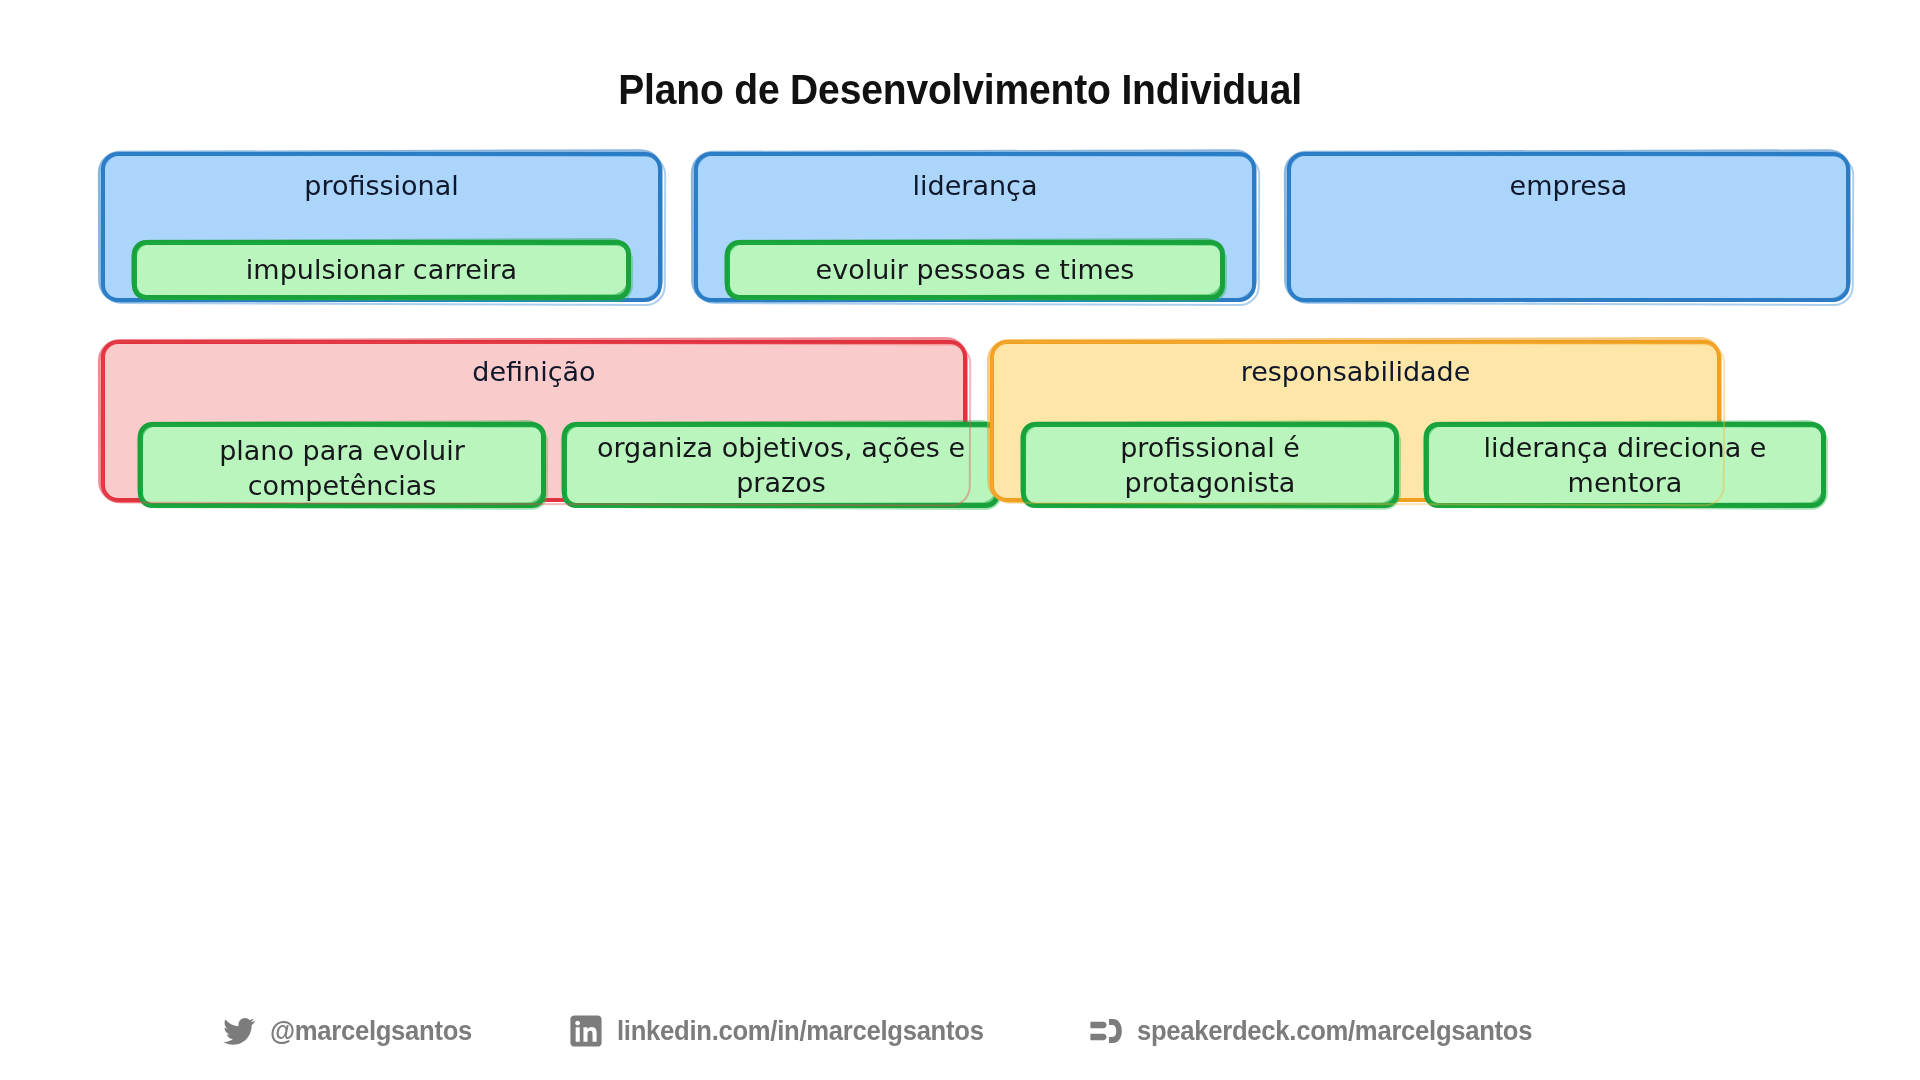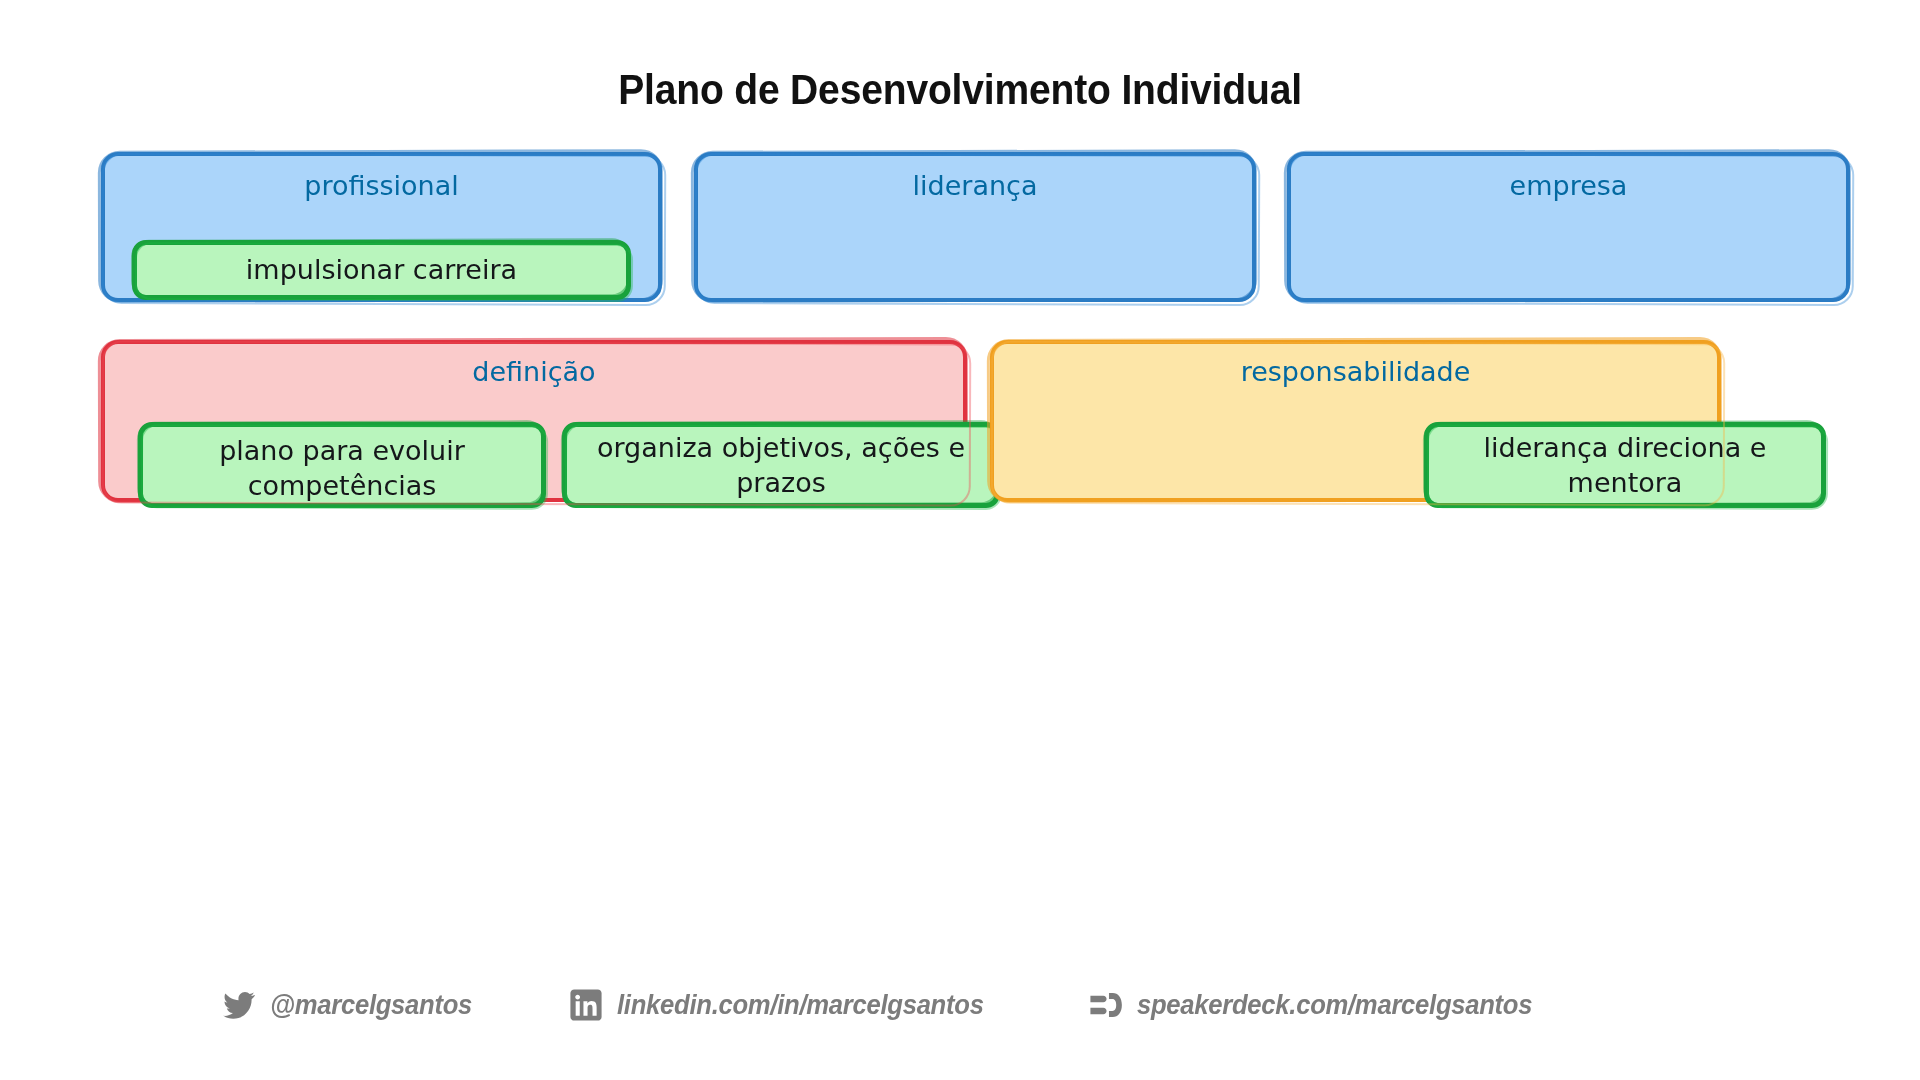--- a/index.html
+++ b/index.html
@@ -74,21 +74,21 @@
   #card-empresa      { left: 1287px; width: 563px; }
 
   .cat-label {
     position: absolute;
     top: 14px;
     left: 0;
     width: 100%;
     text-align: center;
     font-family: "DejaVu Sans", sans-serif;
     font-size: 27px;
-    color: #0369a1;
+    color: #0f172a;
   }
 
   
   .pill {
     position: absolute;
     background: #b9f5bd;
     border: 5px solid #19a23c;
     border-radius: 14px;
     display: flex;
     align-items: center;
@@ -188,23 +188,22 @@
   #card-responsabilidade .pill-b { left: 430px; width: 402px; }
 
   
   .footer {
     position: absolute;
     top: 988px;
     left: 0;
     width: 1920px;
     height: 60px;
     display: flex;
-    align-items: flex-start;
+    align-items: flex-end;
     padding-left: 222px;
-    font-style: italic;
   }
   .footer-item {
     display: flex;
     align-items: center;
     gap: 14px;
     margin-right: 86px;
   }
   .footer-text {
     font-family: "Liberation Sans", sans-serif;
     font-weight: bold;
@@ -225,38 +224,44 @@
 
 <div class="sketch cat-card" id="card-profissional">
   <div class="cat-label">profissional</div>
   <div class="pill">
     <span class="pill-text">impulsionar carreira</span>
   </div>
 </div>
 
 <div class="sketch cat-card" id="card-lideranca">
   <div class="cat-label">liderança</div>
+  <div class="pill">
+    <span class="pill-text">evoluir pessoas e times</span>
+  </div>
 </div>
 
 <div class="sketch cat-card" id="card-empresa">
   <div class="cat-label">empresa</div>
 </div>
 
 <div class="sketch group-card" id="card-definicao">
   <div class="cat-label">definição</div>
   <div class="pill pill-a">
     <span class="pill-text">plano para evoluir competências</span>
   </div>
   <div class="pill pill-b">
     <span class="pill-text">organiza objetivos, ações e prazos</span>
   </div>
 </div>
 
 <div class="sketch group-card" id="card-responsabilidade">
   <div class="cat-label">responsabilidade</div>
+  <div class="pill pill-a">
+    <span class="pill-text">profissional é protagonista</span>
+  </div>
   <div class="pill pill-b">
     <span class="pill-text">liderança direciona e mentora</span>
   </div>
 </div>
 
 <div class="footer">
 
   <div class="footer-item">
     <span class="footer-icon">
       <svg viewBox="0 0 24 24" aria-hidden="true">

